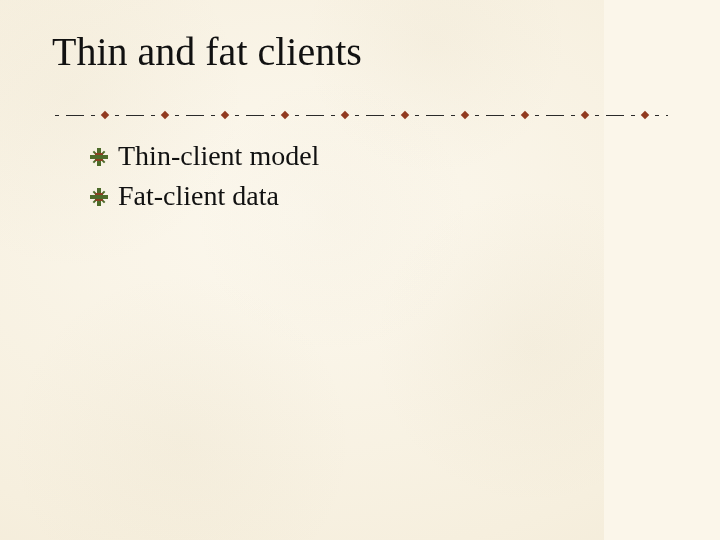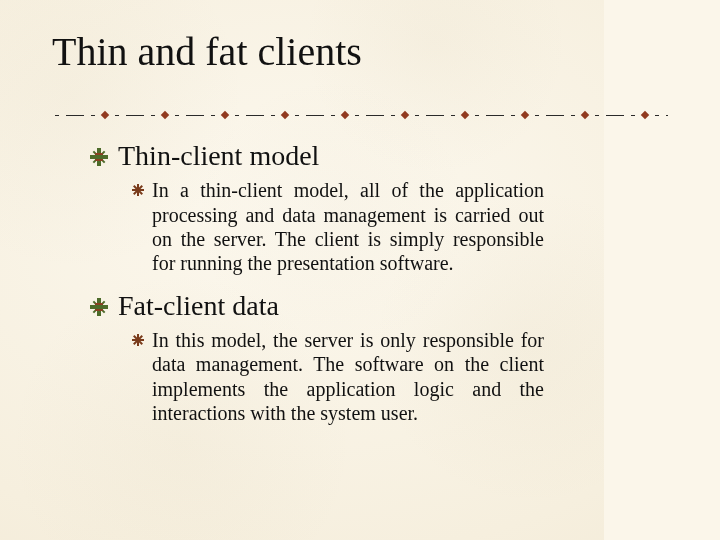--- a/index.html
+++ b/index.html
@@ -253,38 +253,24 @@
   <div class="content">
 
     <div class="lvl1">
       <span class="bullet">
         <span class="diag1"></span>
           <span class="diag2"></span>
           <span class="center"></span>
       </span>
       <span class="lvl1-text">Thin-client model</span>
     </div>
-    <div class="lvl2">
-      <span class="bullet2">
-        <span class="d1"></span>
-          <span class="d2"></span>
-      </span>
-      <span class="lvl2-text">In a thin-client model, all of the application processing and data management is carried out on the server. The client is simply responsible for running the presentation software.</span>
-    </div>
 
     <div class="lvl1 block2">
       <span class="bullet">
         <span class="diag1"></span>
           <span class="diag2"></span>
           <span class="center"></span>
       </span>
       <span class="lvl1-text">Fat-client data</span>
     </div>
-    <div class="lvl2">
-      <span class="bullet2">
-        <span class="d1"></span>
-          <span class="d2"></span>
-      </span>
-      <span class="lvl2-text">In this model, the server is only responsible for data management. The software on the client implements the application logic and the interactions with the system user.</span>
-    </div>
 
   </div>
 </div>
 
 </body></html>

